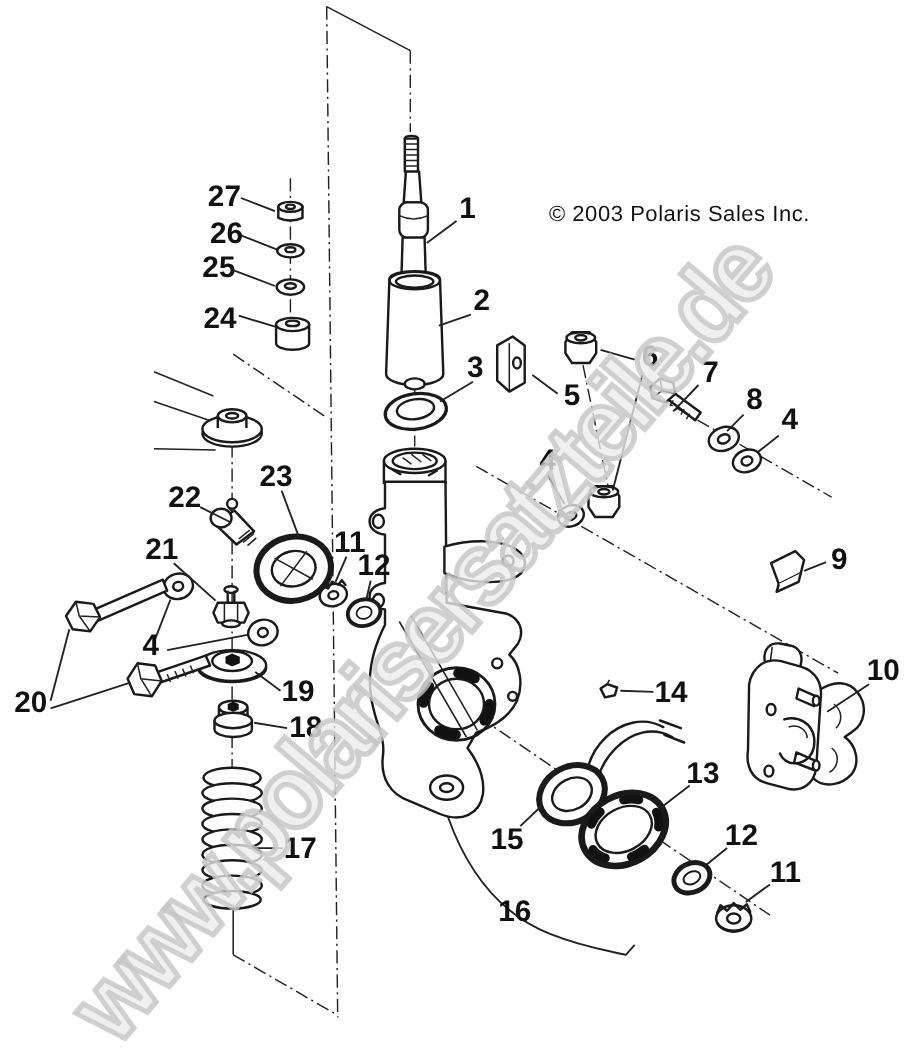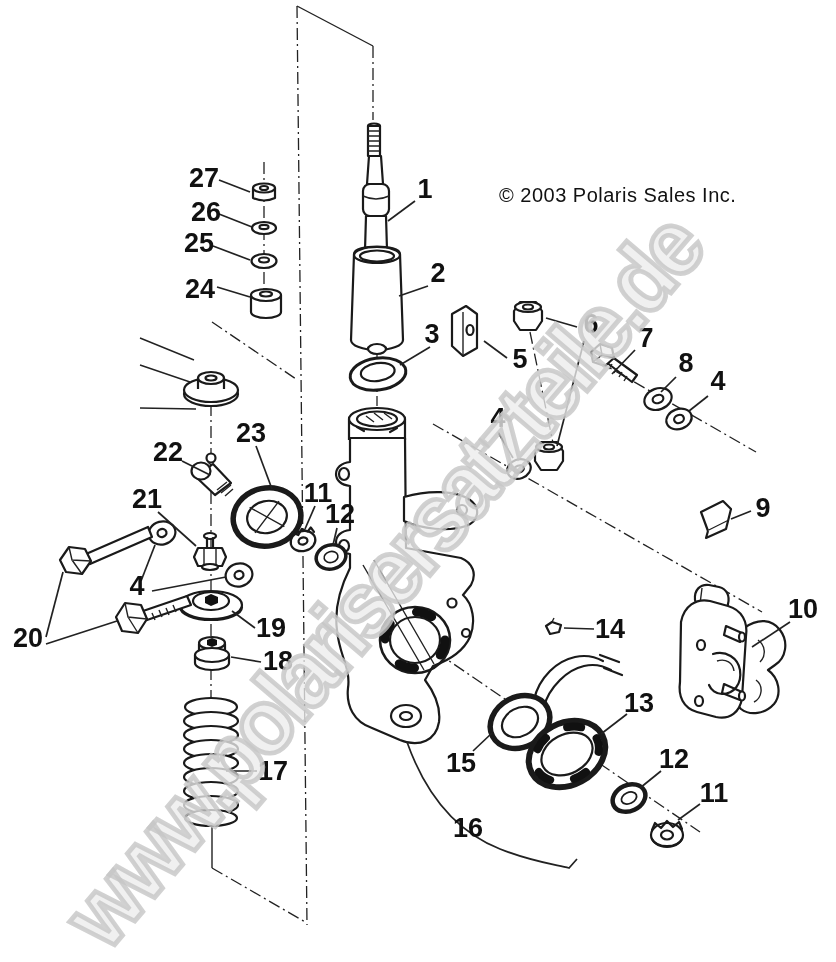--- a/index.html
+++ b/index.html
@@ -1,17 +1,17 @@
 <!DOCTYPE html>
 <html><head>
 <meta charset="utf-8">
 <style>
   html,body{margin:0;padding:0;background:#fff;}
   #stage{position:relative;width:836px;height:962px;background:#ffffff;overflow:hidden;
-         font-family:"Liberation Sans",sans-serif;border-radius:14px;}
+         font-family:"Liberation Sans",sans-serif;}
   #artwork{position:absolute;left:0;top:0;width:836px;height:962px;}
   .callout-label{font-family:"Liberation Sans",sans-serif;font-weight:bold;font-size:27px;fill:#111;}
   #copyright{position:absolute;left:499px;top:184px;font-size:20px;color:#111;
              font-family:"Liberation Sans",sans-serif;letter-spacing:0.5px;white-space:nowrap;}
   #watermark{position:absolute;left:42px;top:898px;transform-origin:0 0;
              transform:rotate(-49.5deg) scaleY(1.08);font-size:86px;font-weight:bold;
              letter-spacing:-5px;white-space:nowrap;pointer-events:none;
              color:rgba(255,255,255,0.55);-webkit-text-stroke:4.5px rgba(198,198,198,0.8);
              text-shadow:0 0 1px rgba(190,190,190,0.5);z-index:5;}
   .ink{stroke:#1a1a1a;fill:none;stroke-width:2.2;stroke-linecap:round;stroke-linejoin:round;}

